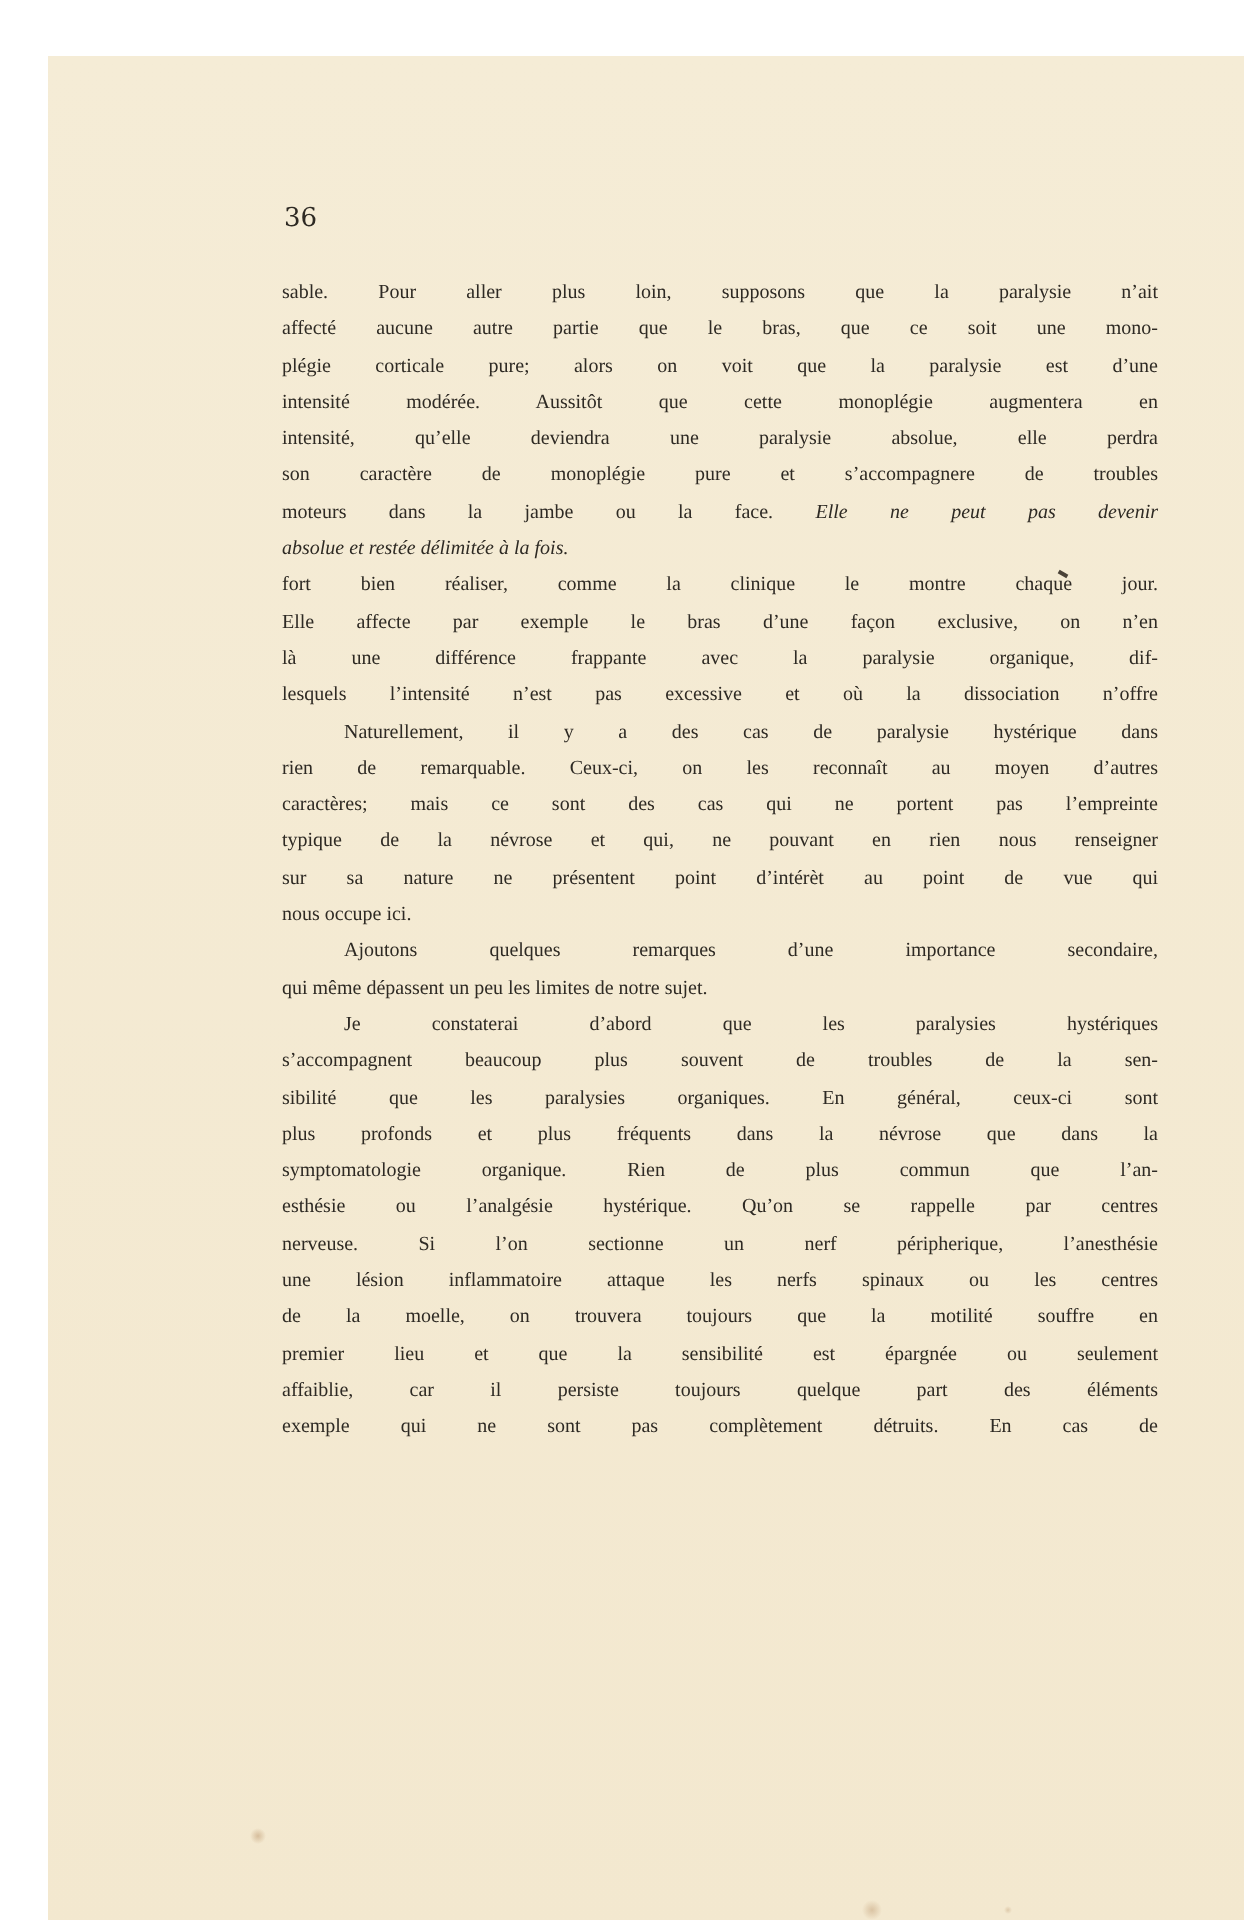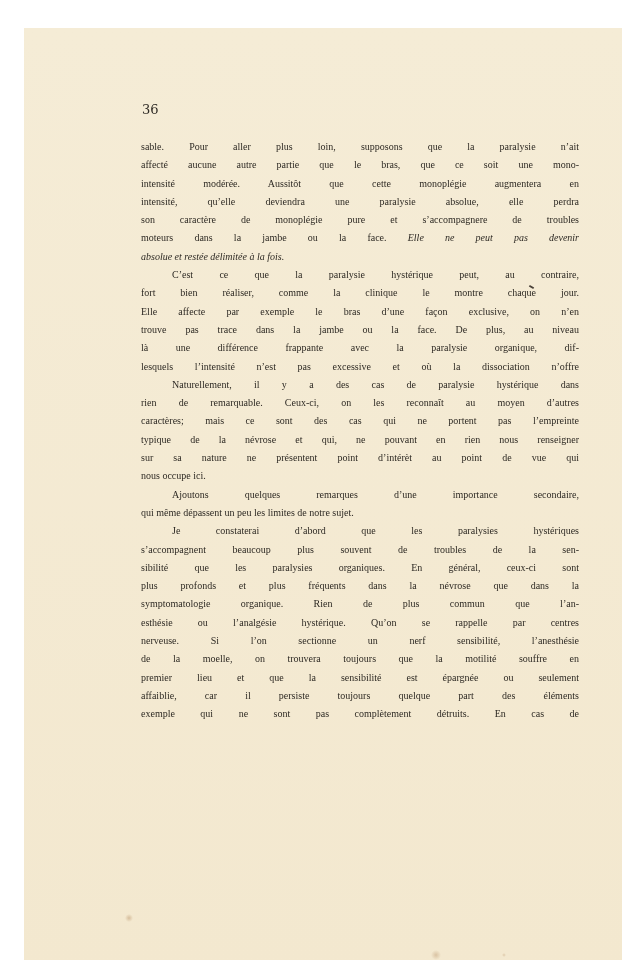--- a/index.html
+++ b/index.html
@@ -79,32 +79,31 @@
 <div class="page">
   <div class="page-number">36</div>
 
   <div class="stray-mark"></div>
 
   <div class="text-block">
 
     <div>
       <span class="line">sable. Pour aller plus loin, supposons que la paralysie n’ait</span>
       <span class="line">affecté aucune autre partie que le bras, que ce soit une mono-</span>
+      <span class="line">plégie corticale pure; alors on voit que la paralysie est d’une</span>
       <span class="line">intensité modérée. Aussitôt que cette monoplégie augmentera en</span>
       <span class="line">intensité, qu’elle deviendra une paralysie absolue, elle perdra</span>
       <span class="line">son caractère de monoplégie pure et s’accompagnere de troubles</span>
       <span class="line"><span>moteurs dans la jambe ou la face.</span> <span class="italic">Elle ne peut pas devenir</span></span>
       <span class="line last italic">absolue et restée délimitée à la fois.</span>
     </div>
 
     <div>
-      <span class="line indent">C’est ce que la paralysie hystérique peut, au contraire,</span>
       <span class="line">fort bien réaliser, comme la clinique le montre chaque jour.</span>
       <span class="line">Elle affecte par exemple le bras d’une façon exclusive, on n’en</span>
-      <span class="line">trouve pas trace dans la jambe ou la face. De plus, au niveau</span>
       <span class="line">là une différence frappante avec la paralysie organique, dif-</span>
     </div>
 
     <div>
       <span class="line">lesquels l’intensité n’est pas excessive et où la dissociation n’offre</span>
       <span class="line indent">Naturellement, il y a des cas de paralysie hystérique dans</span>
       <span class="line">rien de remarquable. Ceux-ci, on les reconnaît au moyen d’autres</span>
       <span class="line">caractères; mais ce sont des cas qui ne portent pas l’empreinte</span>
       <span class="line">typique de la névrose et qui, ne pouvant en rien nous renseigner</span>
       <span class="line">sur sa nature ne présentent point d’intérèt au point de vue qui</span>
@@ -116,20 +115,21 @@
       <span class="line last">qui même dépassent un peu les limites de notre sujet.</span>
     </div>
 
     <div>
       <span class="line indent">Je constaterai d’abord que les paralysies hystériques</span>
       <span class="line">s’accompagnent beaucoup plus souvent de troubles de la sen-</span>
       <span class="line">sibilité que les paralysies organiques. En général, ceux-ci sont</span>
       <span class="line">plus profonds et plus fréquents dans la névrose que dans la</span>
       <span class="line">symptomatologie organique. Rien de plus commun que l’an-</span>
       <span class="line">esthésie ou l’analgésie hystérique. Qu’on se rappelle par centres</span>
-      <span class="line">nerveuse. Si l’on sectionne un nerf sensibilité, l’anesthésie</span>
+      <span class="line">nerveuse. Si l’on sectionne un nerf péripherique, l’anesthésie</span>
+      <span class="line">une lésion inflammatoire attaque les nerfs spinaux ou les centres</span>
       <span class="line">de la moelle, on trouvera toujours que la motilité souffre en</span>
       <span class="line">premier lieu et que la sensibilité est épargnée ou seulement</span>
       <span class="line">affaiblie, car il persiste toujours quelque part des éléments</span>
       <span class="line">exemple qui ne sont pas complètement détruits. En cas de</span>
     </div>
   </div>
 </div>
 
 </body></html>

